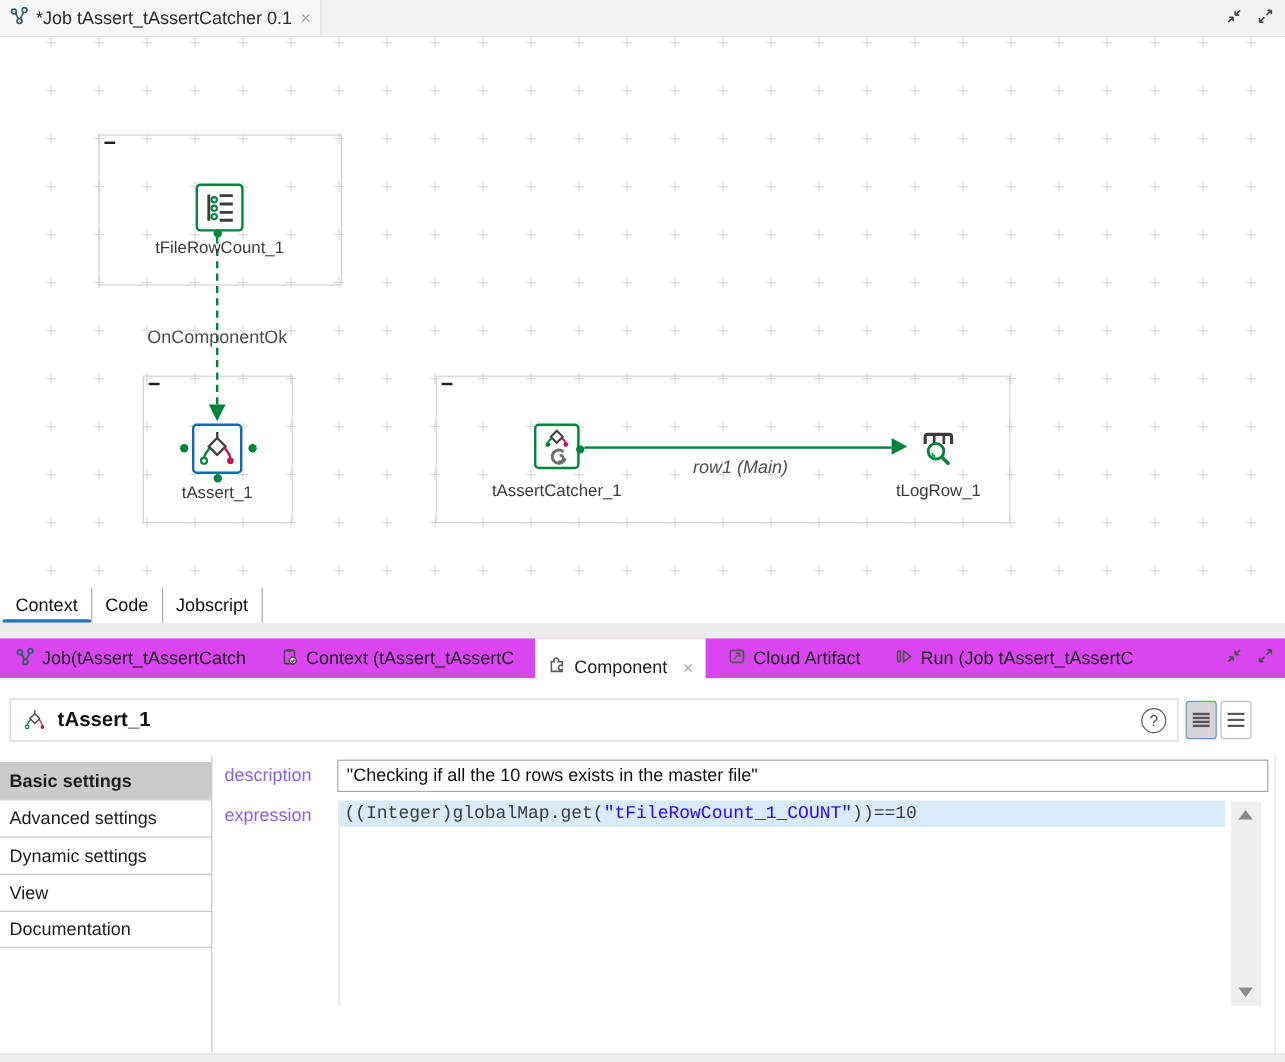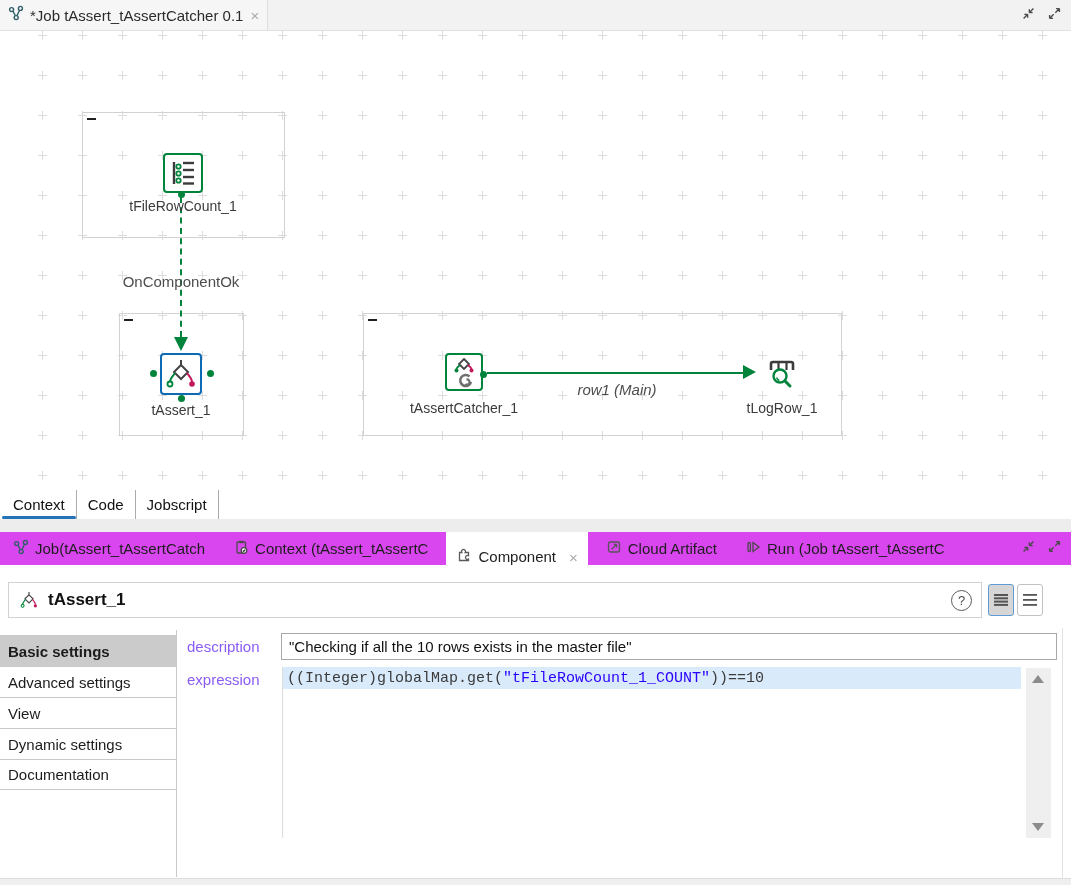--- a/index.html
+++ b/index.html
@@ -619,22 +619,22 @@
     <svg width="16" height="14" viewBox="0 0 16 14">
       <rect x="1" y="1" width="14" height="1.8" fill="#555"></rect>
         <rect x="1" y="6" width="14" height="1.8" fill="#555"></rect>
       <rect x="1" y="11" width="14" height="1.8" fill="#555"></rect>
     </svg>
   </div>
 
   <div class="sections">
     <div class="section active">Basic settings</div>
     <div class="section">Advanced settings</div>
+    <div class="section">Dynamic settings</div>
     <div class="section">View</div>
-    <div class="section">Dynamic settings</div>
     <div class="section">Documentation</div>
   </div>
   <div class="side-border"></div>
 
   <div class="field-label" style="left:187px;top:638px;">description</div>
   <input class="desc-input" type="text" value="&quot;Checking if all the 10 rows exists in the master file&quot;" style="">
 
   <div class="field-label" style="left:187px;top:671px;">expression</div>
   <div class="expr-editor">
     <div class="expr-line1"><span>((Integer)globalMap.get(</span><span class="code-string">"tFileRowCount_1_COUNT"</span><span>))==10</span></div>

